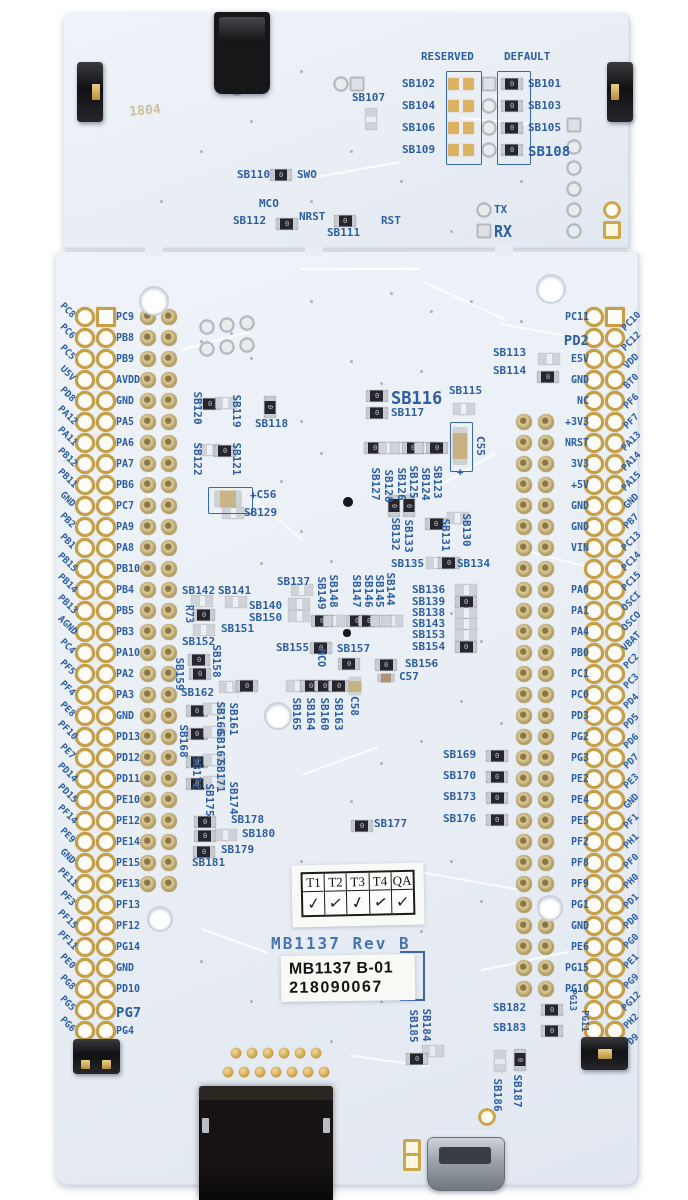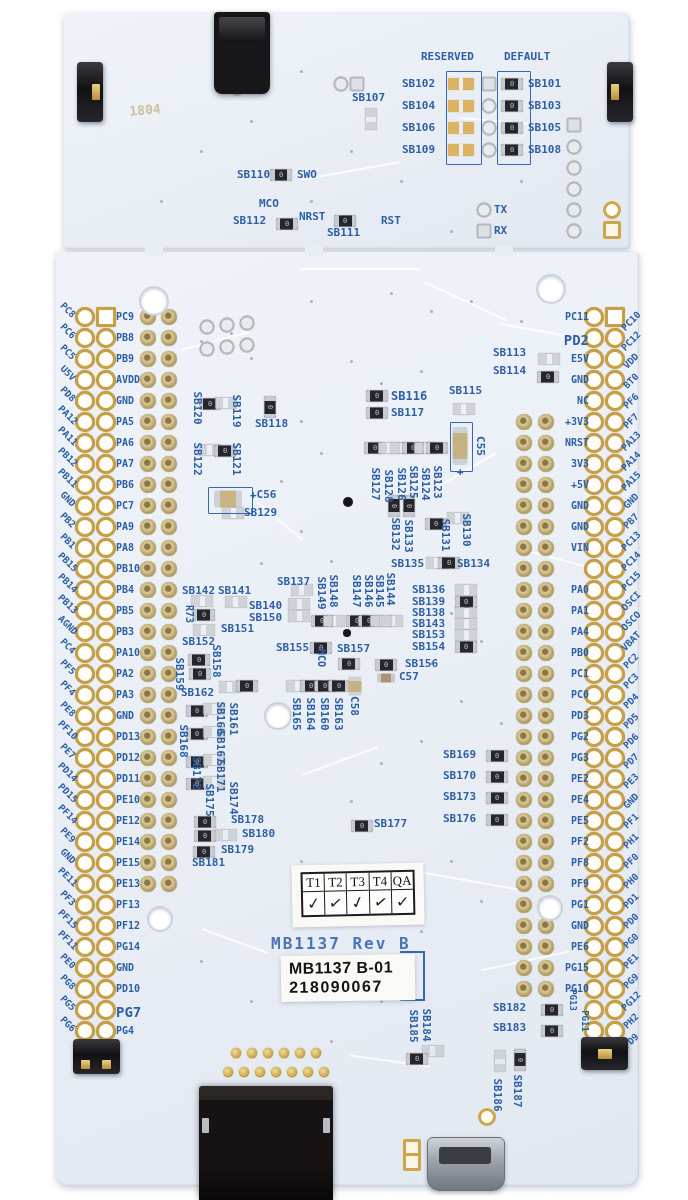--- a/index.html
+++ b/index.html
@@ -552,35 +552,35 @@
   <div class="layer" id="silk-layer">
       <div class="silk" style="font-size: 11px; color: rgb(45, 95, 166); left: 421px; top: 51px;">RESERVED</div>
       <div class="silk" style="font-size: 11px; color: rgb(45, 95, 166); left: 504px; top: 51px;">DEFAULT</div>
       <div class="silk" style="font-size: 11px; color: rgb(45, 95, 166); left: 402px; top: 78px;">SB102</div>
       <div class="silk" style="font-size: 11px; color: rgb(45, 95, 166); left: 402px; top: 100px;">SB104</div>
       <div class="silk" style="font-size: 11px; color: rgb(45, 95, 166); left: 402px; top: 122px;">SB106</div>
       <div class="silk" style="font-size: 11px; color: rgb(45, 95, 166); left: 402px; top: 144px;">SB109</div>
       <div class="silk" style="font-size: 11px; color: rgb(45, 95, 166); left: 528px; top: 78px;">SB101</div>
       <div class="silk" style="font-size: 11px; color: rgb(45, 95, 166); left: 528px; top: 100px;">SB103</div>
       <div class="silk" style="font-size: 11px; color: rgb(45, 95, 166); left: 528px; top: 122px;">SB105</div>
-      <div class="silk" style="font-size: 11px; color: rgb(45, 95, 166); left: 528px; top: 144px;">SB108</div>
+      <div class="silk" style="font-size: 14px; color: rgb(45, 95, 166); left: 528px; top: 144px;">SB108</div>
       <div class="silk" style="font-size: 11px; color: rgb(45, 95, 166); left: 352px; top: 92px;">SB107</div>
       <div class="silk" style="font-size: 11px; color: rgb(45, 95, 166); left: 237px; top: 169px;">SB110</div>
       <div class="silk" style="font-size: 11px; color: rgb(45, 95, 166); left: 297px; top: 169px;">SWO</div>
       <div class="silk" style="font-size: 11px; color: rgb(45, 95, 166); left: 259px; top: 198px;">MCO</div>
       <div class="silk" style="font-size: 11px; color: rgb(45, 95, 166); left: 233px; top: 215px;">SB112</div>
       <div class="silk" style="font-size: 11px; color: rgb(45, 95, 166); left: 299px; top: 211px;">NRST</div>
       <div class="silk" style="font-size: 11px; color: rgb(45, 95, 166); left: 381px; top: 215px;">RST</div>
       <div class="silk" style="font-size: 11px; color: rgb(45, 95, 166); left: 327px; top: 227px;">SB111</div>
       <div class="silk" style="font-size: 11px; color: rgb(45, 95, 166); left: 494px; top: 204px;">TX</div>
-      <div class="silk" style="font-size: 11px; color: rgb(45, 95, 166); left: 494px; top: 225px;">RX</div>
+      <div class="silk" style="font-size: 15px; color: rgb(45, 95, 166); left: 494px; top: 225px;">RX</div>
       <div class="silk" style="font-size: 13px; color: rgb(205, 192, 158); left: 145px; top: 110px; transform: translate(-50%, -50%) rotate(-5deg);">1804</div>
       <div class="silk" style="font-size: 11px; color: rgb(45, 95, 166); left: 493px; top: 347px;">SB113</div>
       <div class="silk" style="font-size: 11px; color: rgb(45, 95, 166); left: 493px; top: 365px;">SB114</div>
-      <div class="silk" style="font-size: 12px; color: rgb(45, 95, 166); left: 391px; top: 390px;">SB116</div>
+      <div class="silk" style="font-size: 17px; color: rgb(45, 95, 166); left: 391px; top: 390px;">SB116</div>
       <div class="silk" style="font-size: 11px; color: rgb(45, 95, 166); left: 391px; top: 407px;">SB117</div>
       <div class="silk" style="font-size: 11px; color: rgb(45, 95, 166); left: 449px; top: 385px;">SB115</div>
       <div class="silk" style="font-size: 11px; color: rgb(45, 95, 166); left: 480px; top: 446px; transform: translate(-50%, -50%) rotate(90deg);">C55</div>
       <div class="silk" style="font-size: 11px; color: rgb(45, 95, 166); left: 457px; top: 466px;">+</div>
       <div class="silk" style="font-size: 11px; color: rgb(45, 95, 166); left: 437px; top: 482px; transform: translate(-50%, -50%) rotate(90deg);">SB123</div>
       <div class="silk" style="font-size: 11px; color: rgb(45, 95, 166); left: 425px; top: 484px; transform: translate(-50%, -50%) rotate(90deg);">SB124</div>
       <div class="silk" style="font-size: 11px; color: rgb(45, 95, 166); left: 413px; top: 482px; transform: translate(-50%, -50%) rotate(90deg);">SB125</div>
       <div class="silk" style="font-size: 11px; color: rgb(45, 95, 166); left: 401px; top: 484px; transform: translate(-50%, -50%) rotate(90deg);">SB126</div>
       <div class="silk" style="font-size: 11px; color: rgb(45, 95, 166); left: 388px; top: 486px; transform: translate(-50%, -50%) rotate(90deg);">SB128</div>
       <div class="silk" style="font-size: 11px; color: rgb(45, 95, 166); left: 375px; top: 484px; transform: translate(-50%, -50%) rotate(90deg);">SB127</div>

